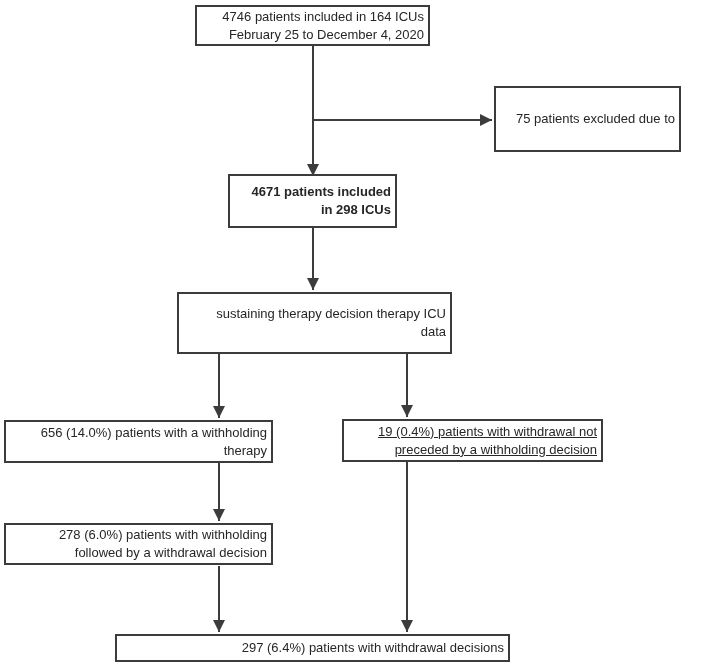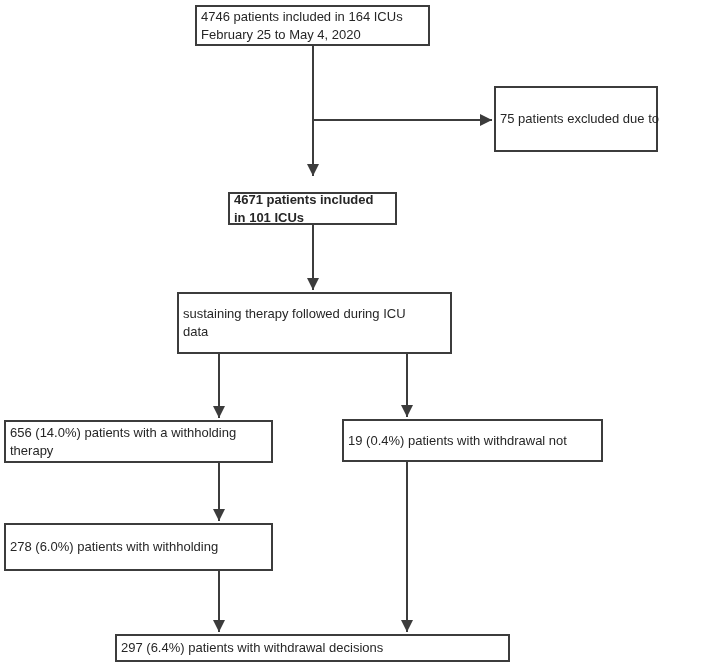--- a/index.html
+++ b/index.html
@@ -16,38 +16,38 @@
     color: #262626;
     overflow: hidden;
   }
   .flowbox {
     position: absolute;
     box-sizing: border-box;
     border: 2px solid #3c3c3c;
     background: #ffffff;
     display: flex;
     flex-direction: column;
-    align-items: flex-start;
+    align-items: flex-end;
     justify-content: center;
     text-align: center;
     font-size: 13px;
     line-height: 18px;
     padding: 1px 4px;
   }
   .flowbox .line { display: block; white-space: nowrap; }
   .flowbox.bold { font-weight: 700; }
 
   
   #box-total            { left: 195px; top: 5px;   width: 235px; height: 41px; }
-  #box-excluded         { left: 494px; top: 86px;  width: 164px; height: 66px; }
-  #box-included         { left: 228px; top: 192px; width: 169px; height: 33px; }
+  #box-excluded         { left: 494px; top: 86px;  width: 187px; height: 66px; }
+  #box-included         { left: 228px; top: 174px; width: 169px; height: 54px; }
   #box-decision         { left: 177px; top: 292px; width: 275px; height: 62px; }
   #box-withholding      { left: 4px;   top: 420px; width: 269px; height: 43px; }
-  #box-wd-not-preceded  { left: 342px; top: 419px; width: 261px; height: 43px; }
-  #box-wh-then-wd       { left: 4px;   top: 523px; width: 269px; height: 48px; }
+  #box-wd-not-preceded  { left: 342px; top: 419px; width: 261px; height: 43px; text-decoration: underline; }
+  #box-wh-then-wd       { left: 4px;   top: 523px; width: 269px; height: 42px; }
   #box-withdrawal       { left: 115px; top: 634px; width: 395px; height: 28px; }
 
   .connectors {
     position: absolute;
     left: 0; top: 0;
     width: 710px;
     height: 662px;
     pointer-events: none;
   }
 </style>
@@ -69,47 +69,49 @@
       <line x1="219" y1="354" x2="219" y2="418" marker-end="url(#arrow)"></line>
       <line x1="407" y1="354" x2="407" y2="417" marker-end="url(#arrow)"></line>
       <line x1="219" y1="463" x2="219" y2="521" marker-end="url(#arrow)"></line>
       <line x1="219" y1="566" x2="219" y2="632" marker-end="url(#arrow)"></line>
       <line x1="407" y1="462" x2="407" y2="632" marker-end="url(#arrow)"></line>
     </g>
   </svg>
 
   <div class="flowbox" id="box-total">
     <span class="line">4746 patients included in 164 ICUs</span>
-    <span class="line">February 25 to May 4, 2020</span>
+    <span class="line">February 25 to December 4, 2020</span>
   </div>
 
   <div class="flowbox" id="box-excluded">
     <span class="line">75 patients excluded due to</span>
   </div>
 
   <div class="flowbox bold" id="box-included">
     <span class="line">4671 patients included</span>
-    <span class="line">in 101 ICUs</span>
+    <span class="line">in 298 ICUs</span>
   </div>
 
   <div class="flowbox" id="box-decision">
-    <span class="line">sustaining therapy followed during ICU</span>
+    <span class="line">sustaining therapy decision therapy ICU</span>
     <span class="line">data</span>
   </div>
 
   <div class="flowbox" id="box-withholding">
     <span class="line">656 (14.0%) patients with a withholding</span>
     <span class="line">therapy</span>
   </div>
 
   <div class="flowbox" id="box-wd-not-preceded">
     <span class="line">19 (0.4%) patients with withdrawal not</span>
+    <span class="line">preceded by a withholding decision</span>
   </div>
 
   <div class="flowbox" id="box-wh-then-wd">
     <span class="line">278 (6.0%) patients with withholding</span>
+    <span class="line">followed by a withdrawal decision</span>
   </div>
 
   <div class="flowbox" id="box-withdrawal">
     <span class="line">297 (6.4%) patients with withdrawal decisions</span>
   </div>
 
 </div>
 
 </body></html>

